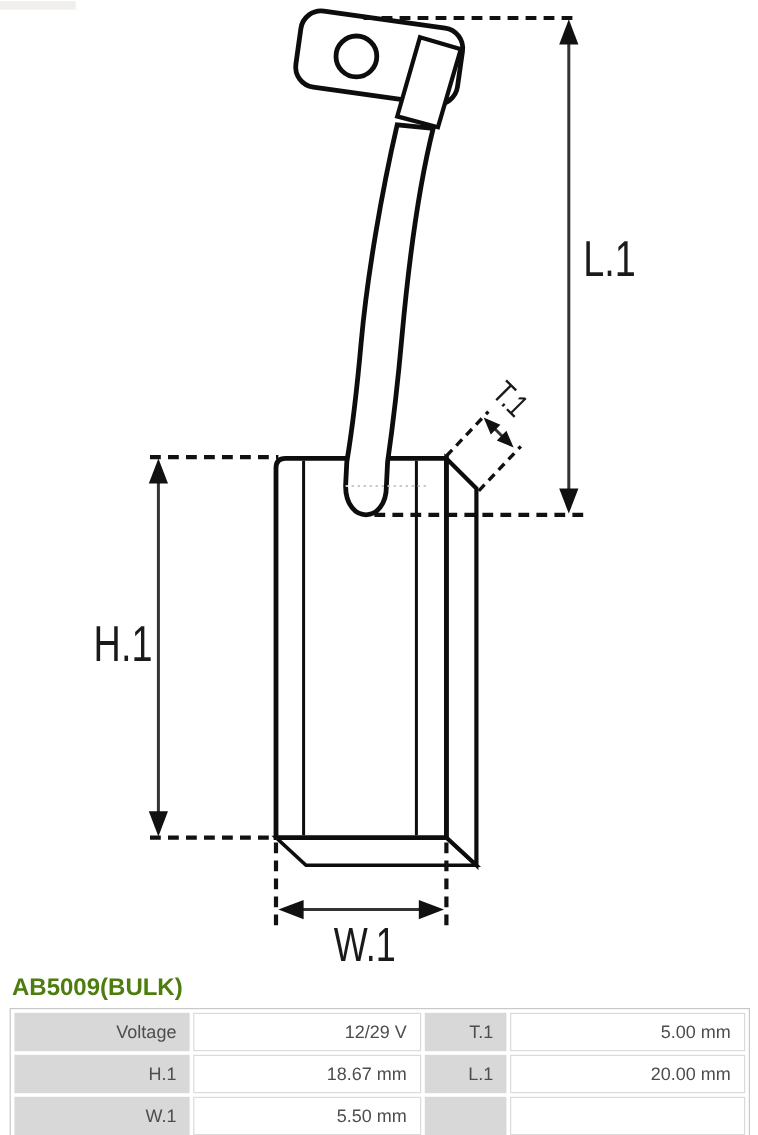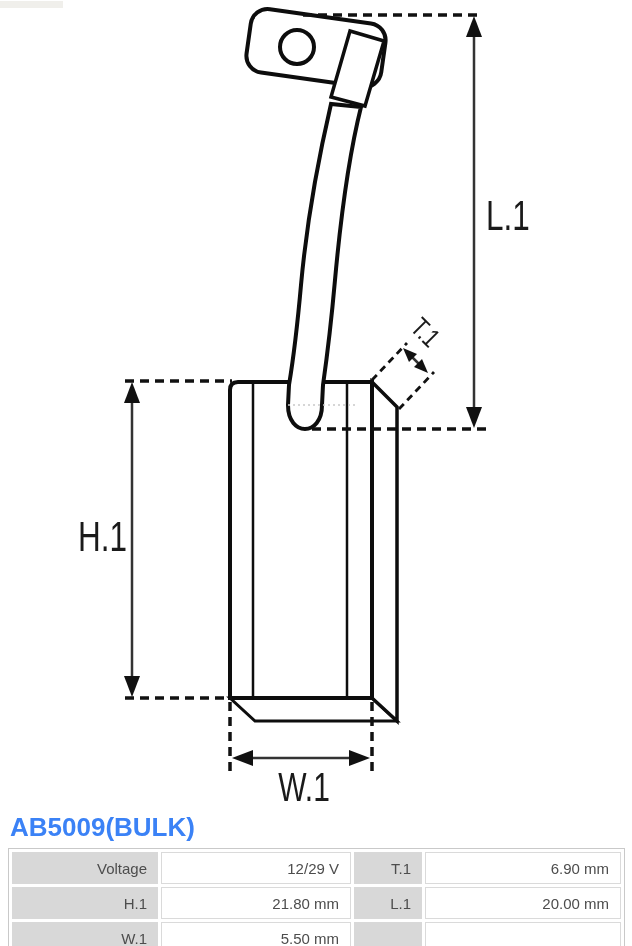--- a/index.html
+++ b/index.html
@@ -1,19 +1,19 @@
 <!DOCTYPE html>
 <html><head>
 <meta charset="utf-8">
 <style>
   html,body{margin:0;padding:0;background:#ffffff;}
   body{width:632px;height:946px;font-family:"Liberation Sans",sans-serif;overflow:hidden;}
   .drawing-wrap{position:relative;width:632px;height:810px;}
   .drawing-wrap svg{display:block;}
-  .part-title{margin:2px 0 5px 10px;font-size:26px;font-weight:700;color:#3b82f6;letter-spacing:0;}
+  .part-title{margin:2px 0 5px 10px;font-size:20px;font-weight:700;color:#4d7c0f;letter-spacing:0;}
   table.spec{border-collapse:separate;border-spacing:3px;border:1px solid #c9c9c9;margin:0 0 0 8px;background:#ffffff;}
   table.spec td{height:26px;font-size:15px;color:#4d4d4d;text-align:right;padding:2px 11px 2px 2px;white-space:nowrap;}
   td.lbl{background:#d8d8d8;}
   td.val{background:#ffffff;border:1px solid #dadada;}
   text{font-family:"Liberation Sans",sans-serif;fill:#1a1a1a;}
 </style>
 </head>
 <body>
 
 <div class="drawing-wrap">
@@ -96,25 +96,25 @@
     <col style="width:146px">
       <col style="width:190px">
       <col style="width:68px">
       <col style="width:196px">
   </colgroup>
   <tbody>
     <tr>
       <td class="lbl">Voltage</td>
       <td class="val">12/29 V</td>
       <td class="lbl">T.1</td>
-      <td class="val">6.90 mm</td>
+      <td class="val">5.00 mm</td>
     </tr>
     <tr>
       <td class="lbl">H.1</td>
-      <td class="val">21.80 mm</td>
+      <td class="val">18.67 mm</td>
       <td class="lbl">L.1</td>
       <td class="val">20.00 mm</td>
     </tr>
     <tr>
       <td class="lbl">W.1</td>
       <td class="val">5.50 mm</td>
       <td class="lbl"></td>
       <td class="val"></td>
     </tr>
   </tbody>

